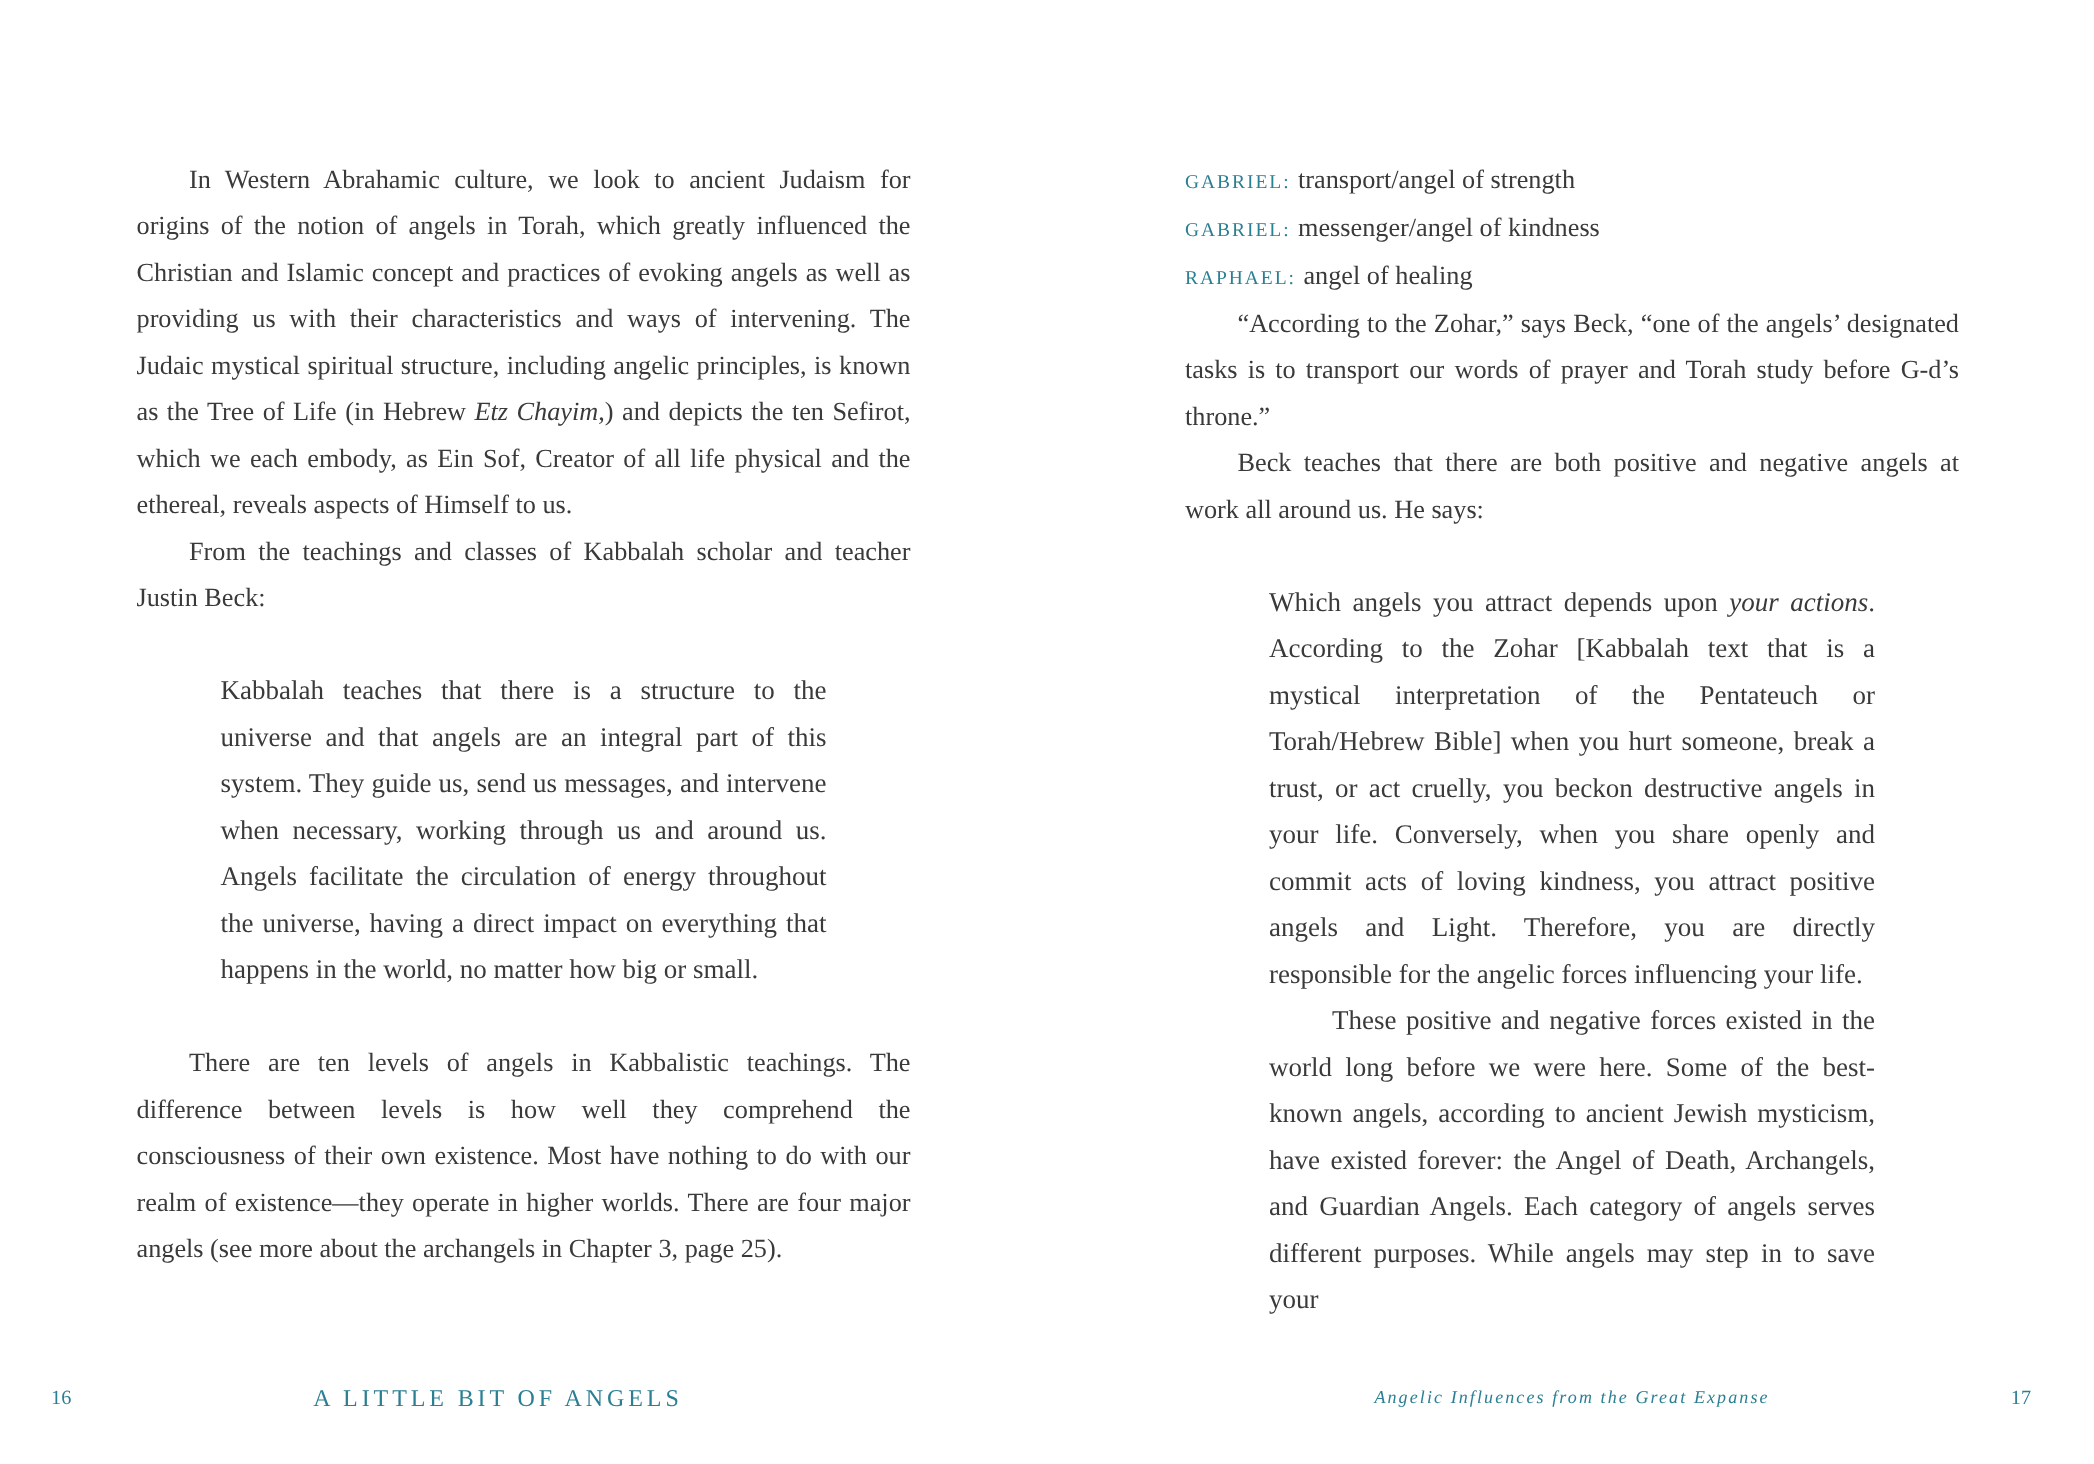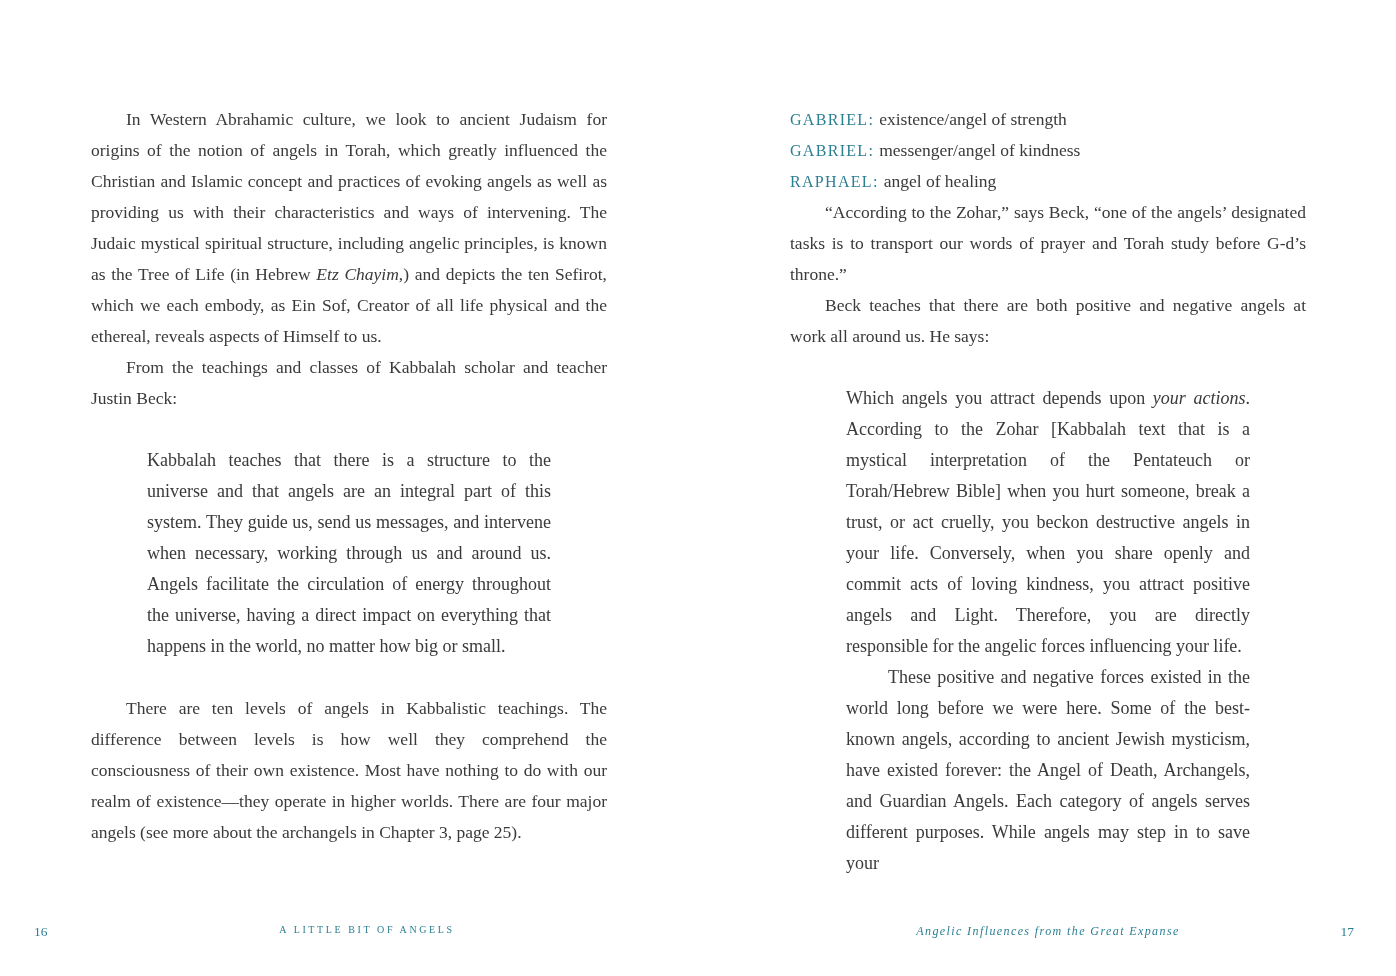--- a/index.html
+++ b/index.html
@@ -37,41 +37,41 @@
   .qpara { margin: 0; }
   .qindent { text-indent: 42px; }
 
   .angel-list { margin: 0; }
   .angel-row {
     font-size: 17.5px;
     line-height: 31px;
   }
   .angel-name {
     color: var(--accent, #2b7f93);
-    font-size: 16px;
+    font-size: 13px;
     letter-spacing: 1.3px;
     margin-right: 5px;
   }
   em { font-style: italic; }
 
   .footer-item {
     position: absolute;
     top: 924px;
     color: var(--accent, #2b7f93);
   }
   .page-num {
     font-size: 13.5px;
   }
   .page-num-left { left: 34px; }
   .page-num-right { right: 42px; margin-left: 29px; }
   .running-head-left {
-    left: 109px;
+    left: 74px;
     width: 516px;
     text-align: center;
-    font-size: 10px;
+    font-size: 16px;
     letter-spacing: 2.6px;
   }
   .running-head-right {
     left: 790px;
     width: 516px;
     text-align: center;
     font-size: 12px;
     font-style: italic;
     letter-spacing: 1.4px;
   }
@@ -86,21 +86,21 @@
     <p class="para indent"><span>From the teachings and classes of Kabbalah scholar and teacher Justin Beck:</span></p>
     <div class="blockquote">
       <p class="qpara"><span>Kabbalah teaches that there is a structure to the universe and that angels are an integral part of this system. They guide us, send us messages, and intervene when necessary, working through us and around us. Angels facilitate the circulation of energy throughout the universe, having a direct impact on everything that happens in the world, no matter how big or small.</span></p>
     </div>
     <p class="para indent"><span>There are ten levels of angels in Kabbalistic teachings. The difference between levels is how well they comprehend the consciousness of their own existence. Most have nothing to do with our realm of existence—they operate in higher worlds. There are four major angels (see more about the archangels in Chapter 3, page 25).</span></p>
   </section>
 
   <section class="page-body right-body">
     <div class="angel-list">
       <div class="angel-row">
-        <span class="angel-name">GABRIEL:</span><span>existence/angel of strength</span>
+        <span class="angel-name">GABRIEL:</span><span>transport/angel of strength</span>
       </div>
       <div class="angel-row">
         <span class="angel-name">GABRIEL:</span><span>messenger/angel of kindness</span>
       </div>
       <div class="angel-row">
         <span class="angel-name">RAPHAEL:</span><span>angel of healing</span>
       </div>
     </div>
     <p class="para indent"><span>“According to the Zohar,” says Beck, “one of the angels’ designated tasks is to transport our words of prayer and Torah study before G-d’s throne.”</span></p>
     <p class="para indent"><span>Beck teaches that there are both positive and negative angels at work all around us. He says:</span></p>

